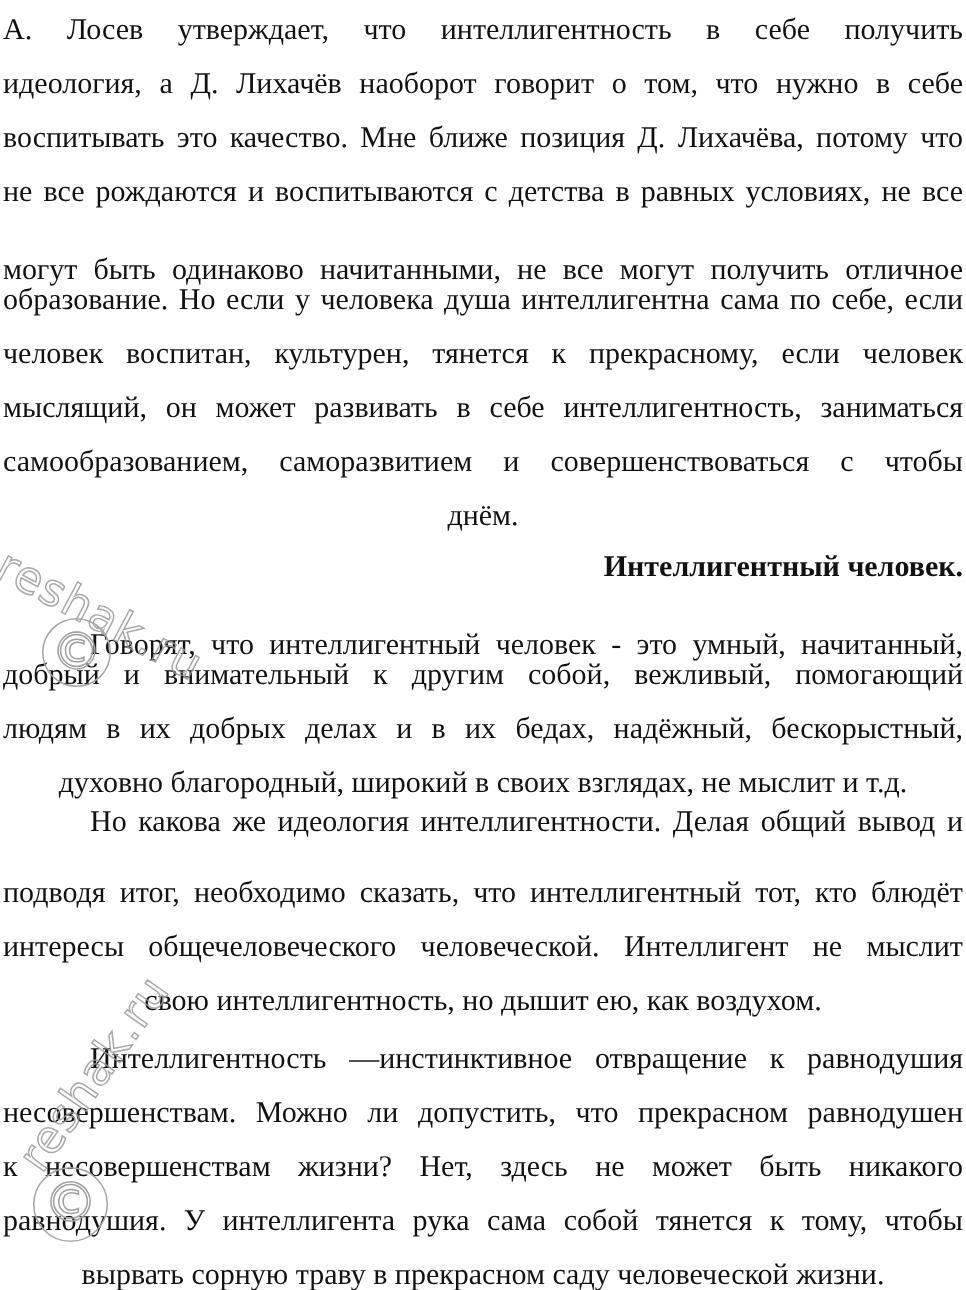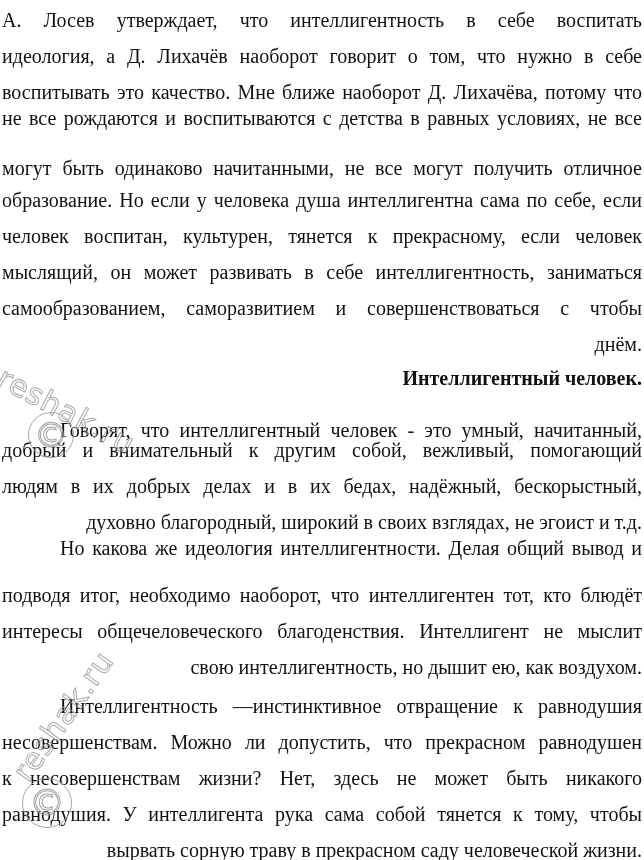--- a/index.html
+++ b/index.html
@@ -29,21 +29,21 @@
       line-height: 36px;
       white-space: nowrap;
       display: block;
       width: 640px;
     }
     .justify {
       text-align: justify;
       text-align-last: justify;
     }
     .left {
-      text-align: right;
+      text-align: center;
     }
     .indent {
       padding-left: 58px;
       box-sizing: border-box;
     }
     .heading {
       text-align: right;
       font-weight: bold;
       font-size: 20px;
     }
@@ -67,45 +67,45 @@
       text-align: center;
       pointer-events: none;
     }
   </style>
 </head>
 <body>
 
 <div class="page">
 
   <div>
-    <span class="line justify" style="top:2px">А. Лосев утверждает, что интеллигентность в себе воспитать</span>
+    <span class="line justify" style="top:2px">А. Лосев утверждает, что интеллигентность в себе получить</span>
     <span class="line justify" style="top:38px">идеология, а Д. Лихачёв наоборот говорит о том, что нужно в себе</span>
-    <span class="line justify" style="top:74px">воспитывать это качество. Мне ближе наоборот Д. Лихачёва, потому что</span>
-    <span class="line justify" style="top:100px">не все рождаются и воспитываются с детства в равных условиях, не все</span>
-    <span class="line justify" style="top:150px">могут быть одинаково начитанными, не все могут получить отличное</span>
+    <span class="line justify" style="top:74px">воспитывать это качество. Мне ближе позиция Д. Лихачёва, потому что</span>
+    <span class="line justify" style="top:110px">не все рождаются и воспитываются с детства в равных условиях, не все</span>
+    <span class="line justify" style="top:162px">могут быть одинаково начитанными, не все могут получить отличное</span>
     <span class="line justify" style="top:182px">образование. Но если у человека душа интеллигентна сама по себе, если</span>
     <span class="line justify" style="top:218px">человек воспитан, культурен, тянется к прекрасному, если человек</span>
     <span class="line justify" style="top:254px">мыслящий, он может развивать в себе интеллигентность, заниматься</span>
     <span class="line justify" style="top:290px">самообразованием, саморазвитием и совершенствоваться с чтобы</span>
     <span class="line left" style="top:326px">днём.</span>
   </div>
 
   <span class="line heading" style="top:360px">Интеллигентный человек.</span>
 
   <div>
     <span class="line justify indent" style="top:412px">Говорят, что интеллигентный человек - это умный, начитанный,</span>
     <span class="line justify" style="top:432px">добрый и внимательный к другим собой, вежливый, помогающий</span>
     <span class="line justify" style="top:468px">людям в их добрых делах и в их бедах, надёжный, бескорыстный,</span>
-    <span class="line left" style="top:504px">духовно благородный, широкий в своих взглядах, не эгоист и т.д.</span>
+    <span class="line left" style="top:504px">духовно благородный, широкий в своих взглядах, не мыслит и т.д.</span>
   </div>
 
   <div>
     <span class="line justify indent" style="top:530px">Но какова же идеология интеллигентности. Делая общий вывод и</span>
-    <span class="line justify" style="top:577px">подводя итог, необходимо наоборот, что интеллигентен тот, кто блюдёт</span>
-    <span class="line justify" style="top:613px">интересы общечеловеческого благоденствия. Интеллигент не мыслит</span>
+    <span class="line justify" style="top:577px">подводя итог, необходимо сказать, что интеллигентный тот, кто блюдёт</span>
+    <span class="line justify" style="top:613px">интересы общечеловеческого человеческой. Интеллигент не мыслит</span>
     <span class="line left" style="top:649px">свою интеллигентность, но дышит ею, как воздухом.</span>
   </div>
 
   <div>
     <span class="line justify indent" style="top:688px">Интеллигентность —инстинктивное отвращение к равнодушия</span>
     <span class="line justify" style="top:724px">несовершенствам. Можно ли допустить, что прекрасном равнодушен</span>
     <span class="line justify" style="top:760px">к несовершенствам жизни? Нет, здесь не может быть никакого</span>
     <span class="line justify" style="top:796px">равнодушия. У интеллигента рука сама собой тянется к тому, чтобы</span>
     <span class="line left" style="top:832px">вырвать сорную траву в прекрасном саду человеческой жизни.</span>
   </div>

